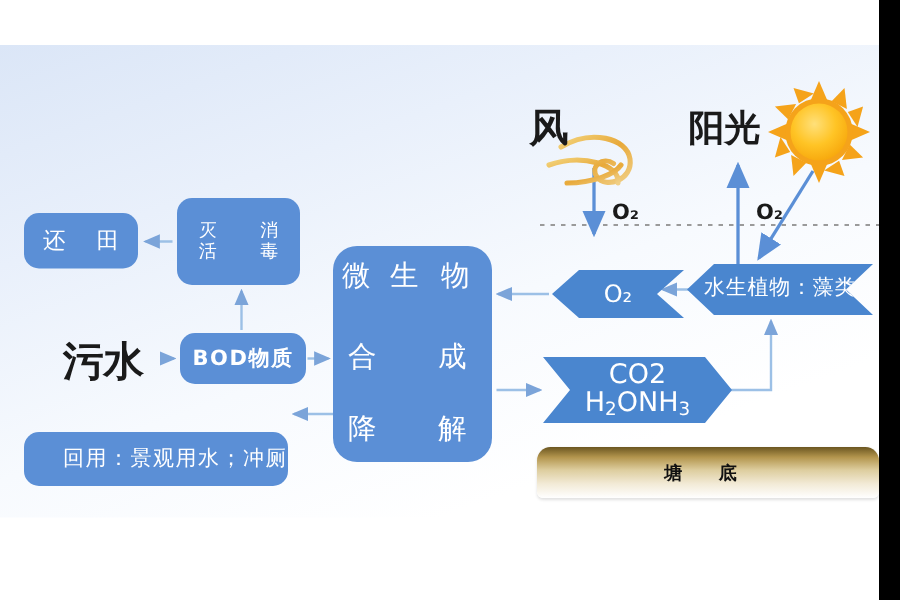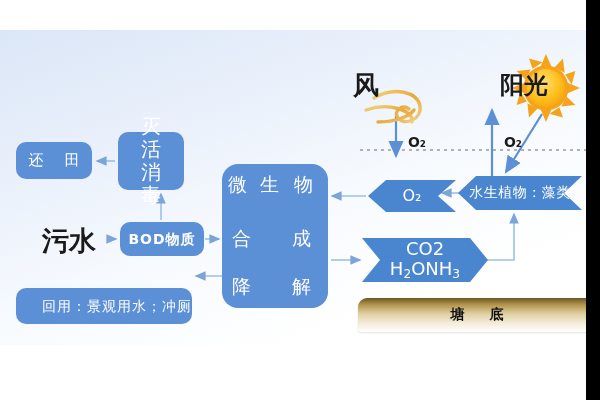--- a/index.html
+++ b/index.html
@@ -37,21 +37,21 @@
     letter-spacing:1px;
   }
   .plain-label{
     position:absolute;color:#1a1a1a;display:flex;align-items:center;justify-content:center;
   }
 
   
   #n-huantian{left:16px;top:112px;width:76px;height:37px;font-size:15px;}
   #n-huantian .gap{letter-spacing:8px;padding-left:8px;}
 
-  #n-miehuo{left:118px;top:102px;width:66px;height:58px;font-size:20px;flex-direction:column;}
+  #n-miehuo{left:118px;top:102px;width:82px;height:58px;font-size:12px;flex-direction:row;}
   #n-miehuo .row{display:block;letter-spacing:9px;padding-left:9px;}
 
   #n-bod{left:120px;top:192px;width:84px;height:34px;font-size:14px;font-weight:bold;}
 
   #n-huiyong{left:16px;top:258px;width:176px;height:36px;font-size:14px;justify-content:flex-end;}
 
   #n-core{left:222px;top:134px;width:106px;height:144px;border-radius:16px;}
   #n-core .cgrid{
     position:relative;width:100%;height:100%;color:#fff;font-size:19px;
   }
@@ -60,21 +60,21 @@
   #n-core .c-sheng{left:38px;top:10px;}
   #n-core .c-wu{left:72px;top:10px;}
   #n-core .c-he{left:10px;top:64px;}
   #n-core .c-cheng{left:70px;top:64px;}
   #n-core .c-jiang{left:10px;top:112px;}
   #n-core .c-jie{left:70px;top:112px;}
 
   #lbl-wushui{left:32px;top:196px;width:74px;height:30px;font-size:27px;font-weight:600;}
 
   #lbl-feng{left:348px;top:38px;width:36px;height:34px;font-size:26px;font-weight:600;}
-  #lbl-yangguang{left:452px;top:38px;width:62px;height:34px;font-size:24px;font-weight:600;margin-left:41px;}
+  #lbl-yangguang{left:452px;top:38px;width:62px;height:34px;font-size:24px;font-weight:600;}
   #lbl-o2a{left:404px;top:102px;width:26px;height:20px;font-size:14px;font-weight:600;}
   #lbl-o2b{left:500px;top:102px;width:26px;height:20px;font-size:14px;font-weight:600;}
 
   
   .chev{
     position:absolute;background:#4a86cf;color:#fff;
     display:flex;align-items:center;justify-content:center;text-align:center;
     box-sizing:border-box;line-height:1.1;
   }
   .chev-left{
@@ -86,21 +86,21 @@
   #ch-o2{left:368px;top:150px;width:88px;height:32px;font-size:16px;}
   #ch-plant{left:458px;top:146px;width:124px;height:34px;font-size:14px;letter-spacing:.5px;}
   #ch-co2{left:362px;top:208px;width:126px;height:44px;font-size:18px;flex-direction:column;}
 
   #bottombar{
     position:absolute;left:358px;top:268px;width:228px;height:34px;
     border-radius:9px 9px 4px 4px;
     background:linear-gradient(180deg,#6f5a25 0%, #b79a53 22%, #e8dcb8 52%, #cdb madrid 0%, #f4eedd 70%, #ffffff 100%);
     background:linear-gradient(180deg,#6b5621 0%, #b3954d 20%, #ddcd9e 45%, #f2ead6 72%, #ffffff 100%);
     display:flex;align-items:center;justify-content:center;
-    color:#111;font-size:14px;letter-spacing:10px;padding-left:10px;font-weight:600;
+    color:#111;font-size:12px;letter-spacing:10px;padding-left:0;font-weight:600;
     box-shadow:0 1px 2px rgba(0,0,0,.12);
   }
   sub{font-size:.68em;vertical-align:-.22em;}
 </style>
 </head>
 <body>
 
 <div id="stage">
 
   <div id="canvas">

